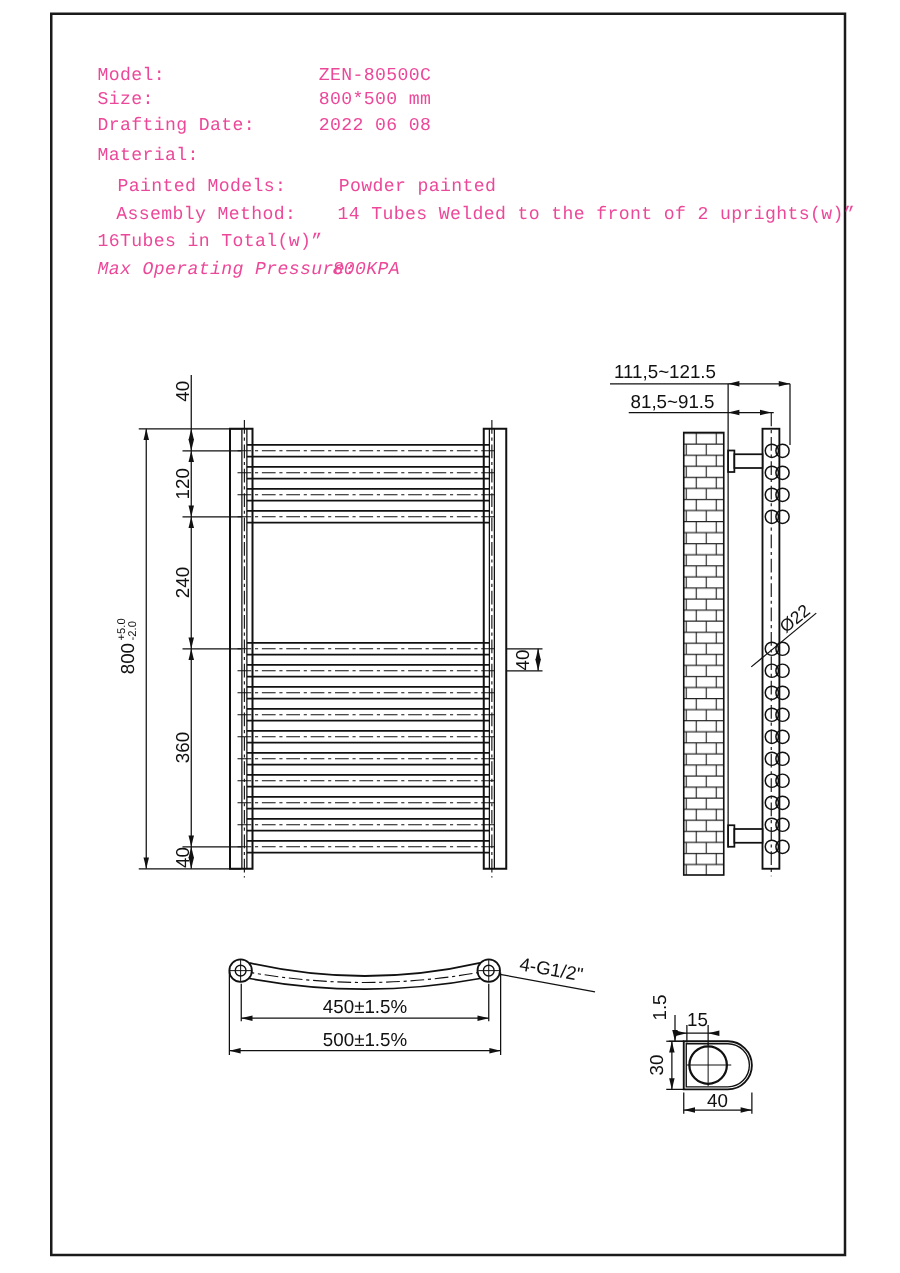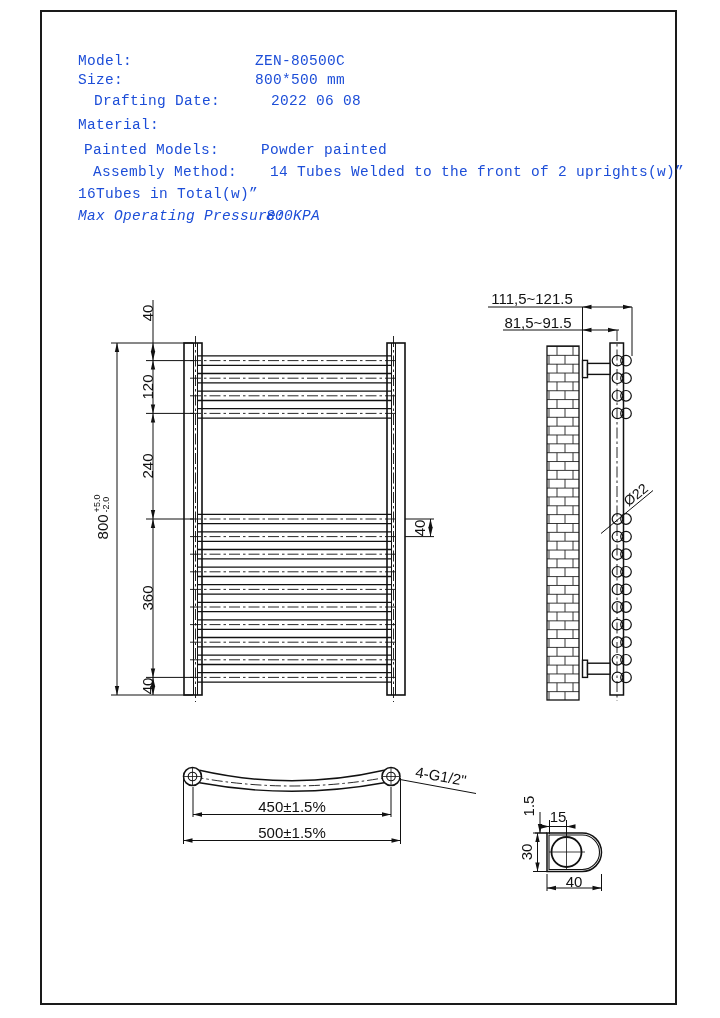--- a/index.html
+++ b/index.html
@@ -1,42 +1,42 @@
 <!DOCTYPE html>
 <html><head>
 <meta charset="utf-8">
 <style>
   html,body{margin:0;padding:0;background:#fff;}
   #page{position:relative;width:720px;height:1018px;background:#ffffff;overflow:hidden;
         font-family:"Liberation Sans",sans-serif;color:#111;}
   #frame{position:absolute;left:40px;top:10px;width:633px;height:991px;border:2px solid #1a1a1a;}
   .hrow{position:absolute;height:18px;line-height:18px;white-space:pre;
-        font-family:"Liberation Mono",monospace;font-size:14.5px;letter-spacing:.3px;color:#1d4ed8;}
+        font-family:"Liberation Mono",monospace;font-size:14.5px;letter-spacing:.3px;color:#ec4899;}
   .hlabel{position:absolute;left:78px;top:0;}
   .hvalue{position:absolute;left:255px;top:0;}
   svg#cad{position:absolute;left:0;top:0;}
   .dim{position:absolute;white-space:nowrap;font-size:15px;color:#111;
        transform:translate(-50%,-50%);line-height:15px;}
   .dim.r90{transform:translate(-50%,-50%) rotate(-90deg);}
   .dim.small{font-size:14px;}
   .tolwrap{display:inline-flex;align-items:center;gap:2px;}
   .tolcol{display:inline-flex;flex-direction:column;font-size:9px;line-height:9px;letter-spacing:0;}
 </style>
 </head>
 <body>
 
 <div id="page">
   <div id="frame"></div>
 
   <div id="hdr">
       <div class="hrow" style="left: 0px; top: 52px; width: 720px;"><span class="hlabel">Model:</span><span class="hvalue">ZEN-80500C</span></div>
       <div class="hrow" style="left: 0px; top: 71px; width: 720px;"><span class="hlabel">Size:</span><span class="hvalue">800*500 mm</span></div>
-      <div class="hrow" style="left: 16px; top: 92px; width: 593px;"><span class="hlabel">Drafting Date:</span><span class="hvalue">2022 06 08</span></div>
+      <div class="hrow" style="left: 0px; top: 92px; width: 593px;"><span class="hlabel">Drafting Date:</span><span class="hvalue">2022 06 08</span></div>
       <div class="hrow" style="left: 0px; top: 116px; width: 720px; padding-left: 44px;"><span class="hlabel">Material:</span></div>
-      <div class="hrow" style="left: 6px; top: 141px; width: 686px;"><span class="hlabel">Painted Models:</span><span class="hvalue">Powder painted</span></div>
+      <div class="hrow" style="left: 16px; top: 141px; width: 686px;"><span class="hlabel">Painted Models:</span><span class="hvalue">Powder painted</span></div>
       <div class="hrow" style="left: 0px; top: 163px; width: 720px; margin-left: 15px;"><span class="hlabel">Assembly Method:</span><span class="hvalue">14 Tubes Welded to the front of 2 uprights(w)”</span></div>
       <div class="hrow" style="left: 0px; top: 185px; width: 720px;"><span class="hlabel"></span><span class="hvalue" style="left: 78px;">16Tubes in Total(w)”</span></div>
       <div class="hrow" style="left: 0px; top: 207px; width: 580px; font-style: italic;"><span class="hlabel">Max Operating Pressure:</span><span class="hvalue" style="left: 266px;">800KPA</span></div>
     </div>
 
   <svg id="cad" width="720" height="1018" viewBox="0 0 720 1018">
     <defs>
       <pattern id="brickp" x="547" y="346" width="32" height="17.7" patternUnits="userSpaceOnUse">
         <path d="M0,0.5H32 M0,9.35H32 M10,0V9.35 M26,0V9.35 M2,9.35V17.7 M18,9.35V17.7" stroke="#222" stroke-width="0.9" fill="none"></path>
       </pattern>

